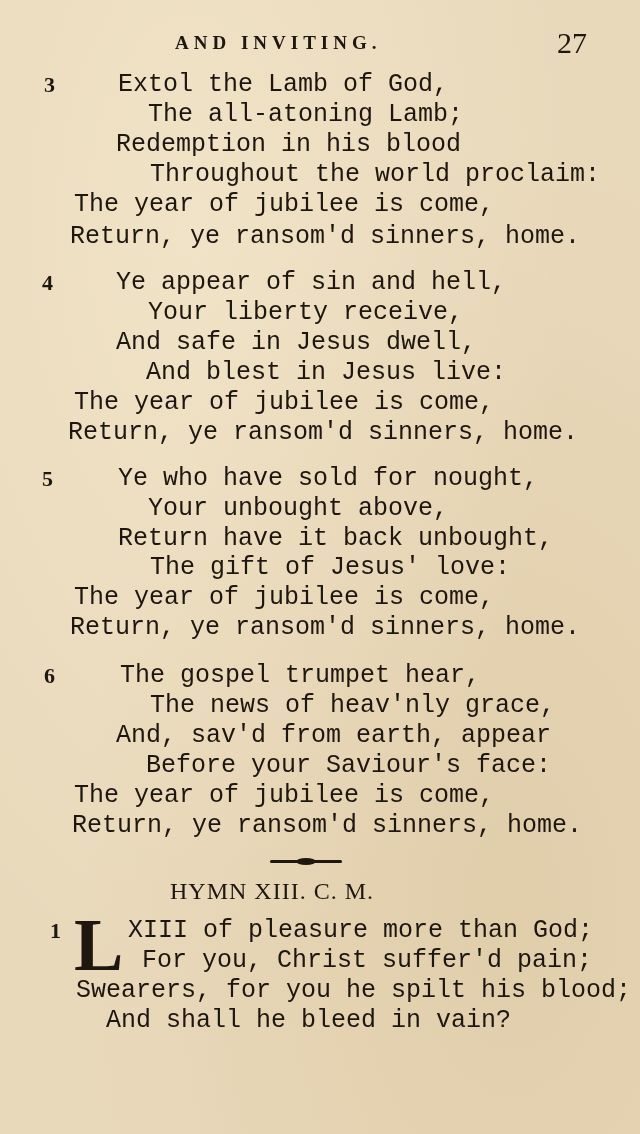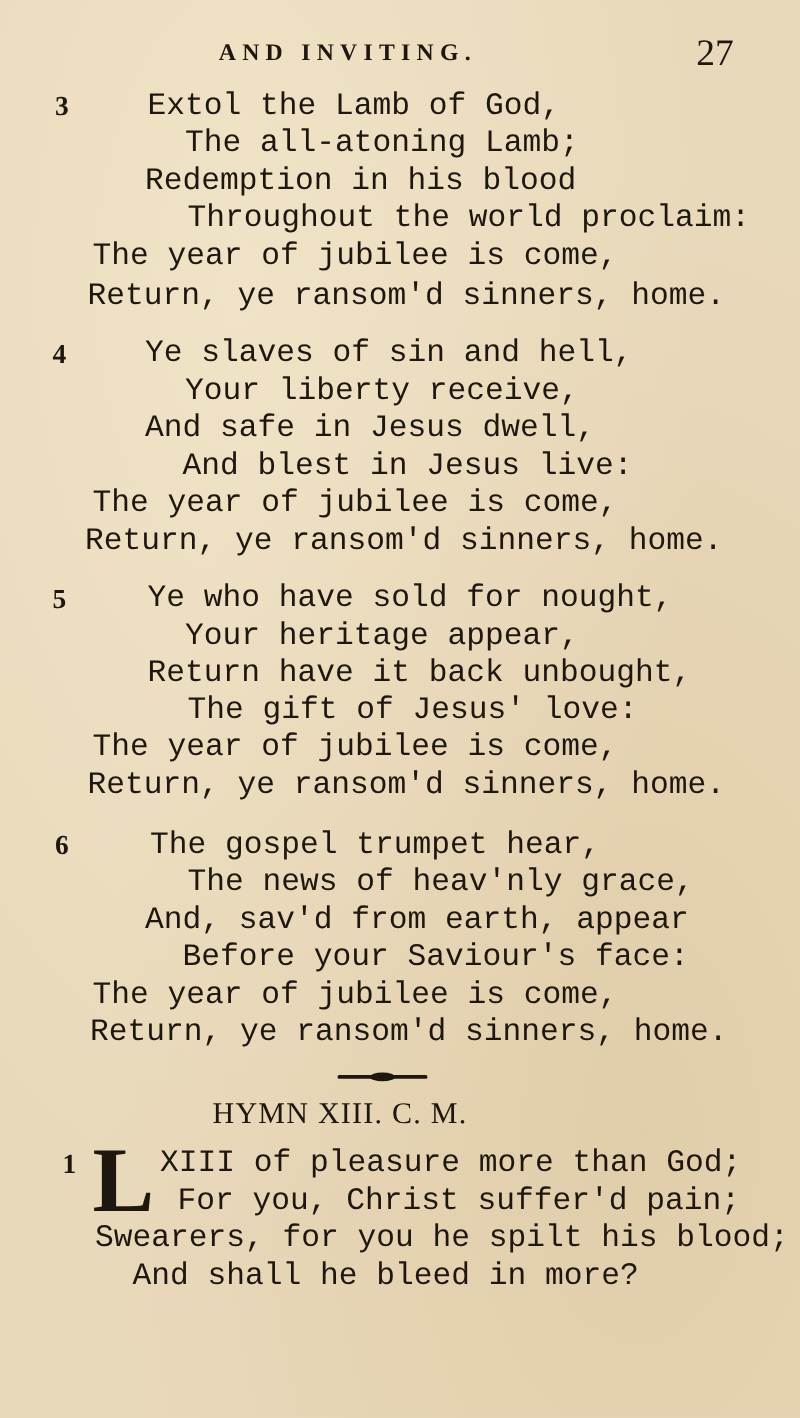--- a/index.html
+++ b/index.html
@@ -36,32 +36,32 @@
   <span class="line" style="left:118px;top:70px">Extol the Lamb of God,</span>
   <span class="line" style="left:148px;top:100px">The all-atoning Lamb;</span>
   <span class="line" style="left:116px;top:130px">Redemption in his blood</span>
   <span class="line" style="left:150px;top:160px">Throughout the world proclaim:</span>
   <span class="line" style="left:74px;top:190px">The year of jubilee is come,</span>
   <span class="line" style="left:70px;top:222px">Return, ye ransom'd sinners, home.</span>
 </div>
 
 <div>
   <span class="num" style="left:42px;top:268px">4</span>
-  <span class="line" style="left:116px;top:268px">Ye slaves of sin and hell,</span>
+  <span class="line" style="left:116px;top:268px">Ye appear of sin and hell,</span>
   <span class="line" style="left:148px;top:298px">Your liberty receive,</span>
   <span class="line" style="left:116px;top:328px">And safe in Jesus dwell,</span>
   <span class="line" style="left:146px;top:358px">And blest in Jesus live:</span>
   <span class="line" style="left:74px;top:388px">The year of jubilee is come,</span>
   <span class="line" style="left:68px;top:418px">Return, ye ransom'd sinners, home.</span>
 </div>
 
 <div>
   <span class="num" style="left:42px;top:464px">5</span>
   <span class="line" style="left:118px;top:464px">Ye who have sold for nought,</span>
-  <span class="line" style="left:148px;top:494px">Your heritage appear,</span>
+  <span class="line" style="left:148px;top:494px">Your unbought above,</span>
   <span class="line" style="left:118px;top:524px">Return have it back unbought,</span>
   <span class="line" style="left:150px;top:553px">The gift of Jesus' love:</span>
   <span class="line" style="left:74px;top:583px">The year of jubilee is come,</span>
   <span class="line" style="left:70px;top:613px">Return, ye ransom'd sinners, home.</span>
 </div>
 
 <div>
   <span class="num" style="left:44px;top:661px">6</span>
   <span class="line" style="left:120px;top:661px">The gospel trumpet hear,</span>
   <span class="line" style="left:150px;top:691px">The news of heav'nly grace,</span>
@@ -73,14 +73,14 @@
 
 <div class="rule"></div>
 
 <div>
   <span class="hymn-title">HYMN XIII. C. M.</span>
   <span class="num" style="left:50px;top:916px">1</span>
   <span class="dropcap">L</span>
   <span class="line" style="left:128px;top:916px">XIII of pleasure more than God;</span>
   <span class="line" style="left:142px;top:946px">For you, Christ suffer'd pain;</span>
   <span class="line" style="left:76px;top:976px">Swearers, for you he spilt his blood;</span>
-  <span class="line" style="left:106px;top:1006px">And shall he bleed in more?</span>
+  <span class="line" style="left:106px;top:1006px">And shall he bleed in vain?</span>
 </div>
 
 </body></html>

